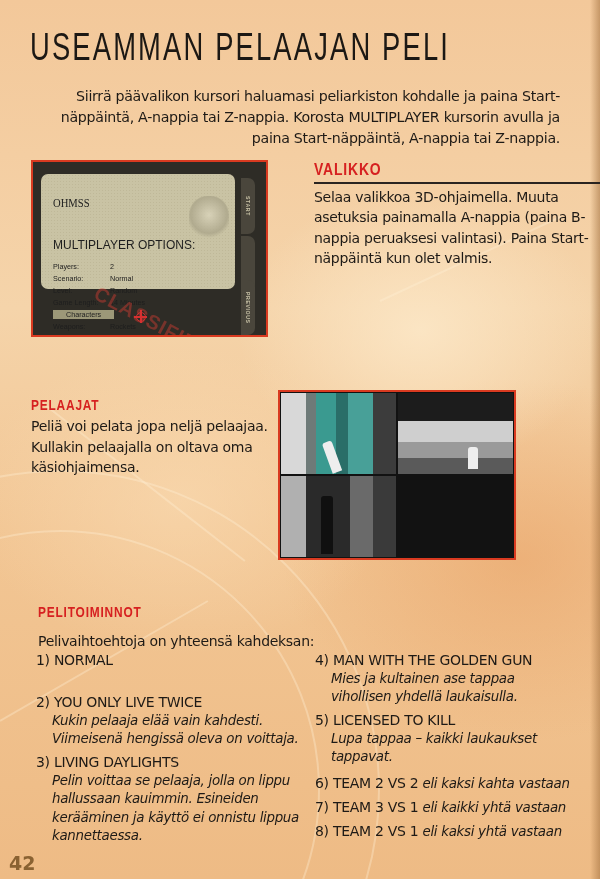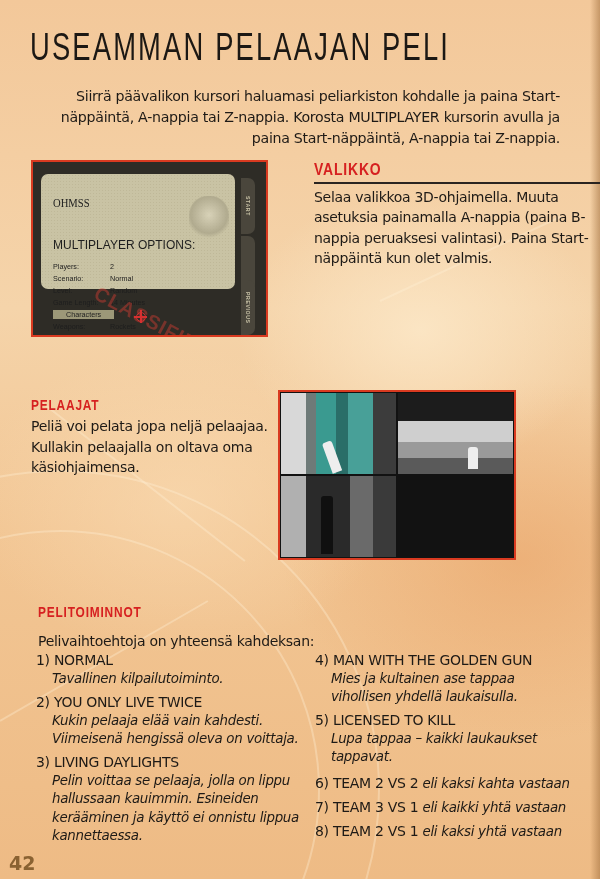--- a/index.html
+++ b/index.html
@@ -251,21 +251,20 @@
     </div>
   </div>
 
   <div class="pelitoim">
     <div class="section-head">PELITOIMINNOT</div>
     <p class="lead">Pelivaihtoehtoja on yhteensä kahdeksan:</p>
   </div>
 
   <div class="mode" style="left:36px; top:651px; width:260px;">
     <span class="name">1) NORMAL</span>
-    <span class="desc">Tavallinen kilpailutoiminto.</span>
   </div>
   <div class="mode" style="left:36px; top:693px; width:270px;">
     <span class="name">2) YOU ONLY LIVE TWICE</span>
     <span class="desc">Kukin pelaaja elää vain kahdesti. Viimeisenä hengissä oleva on voittaja.</span>
   </div>
   <div class="mode" style="left:36px; top:753px; width:272px;">
     <span class="name">3) LIVING DAYLIGHTS</span>
     <span class="desc">Pelin voittaa se pelaaja, jolla on lippu hallussaan kauimmin. Esineiden kerääminen ja käyttö ei onnistu lippua kannettaessa.</span>
   </div>
 

